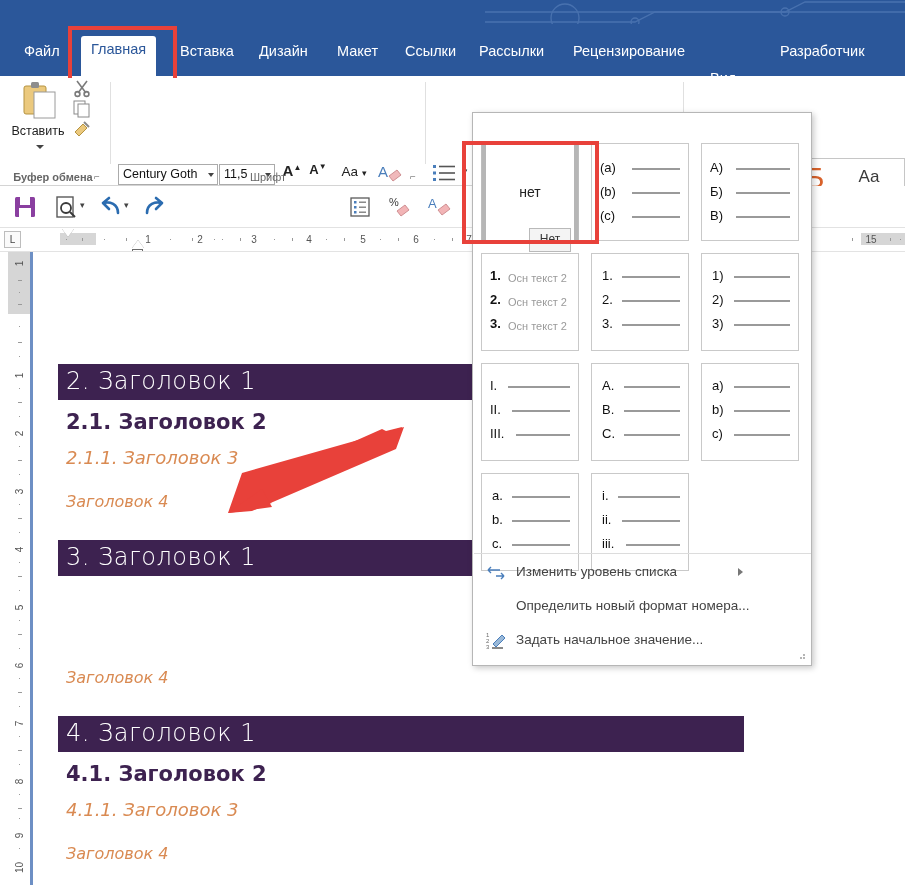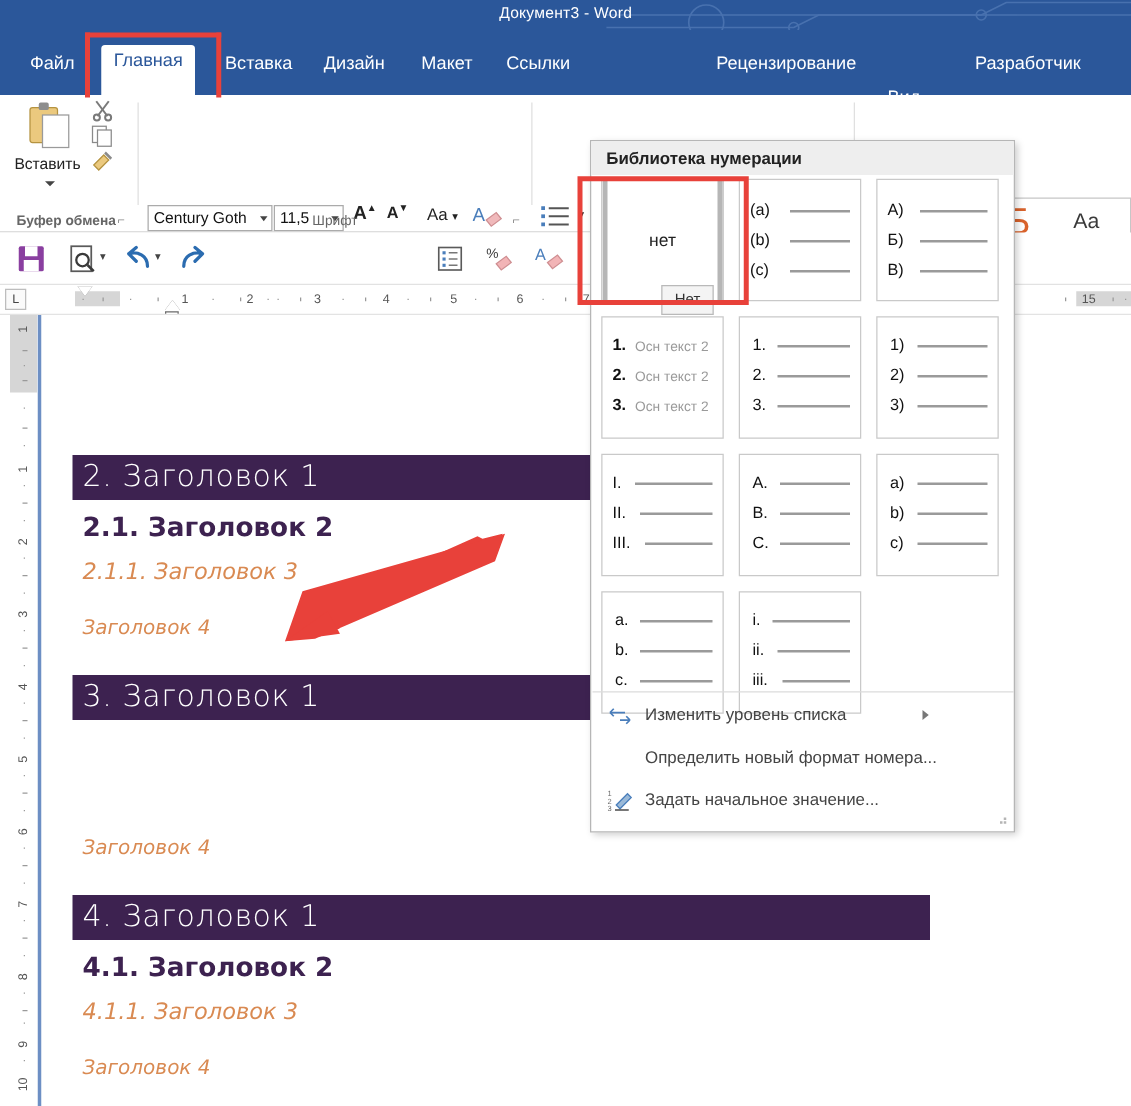--- a/index.html
+++ b/index.html
@@ -249,30 +249,30 @@
   <div class="titlebar">
     <svg class="deco" viewBox="0 0 420 24">
       <g stroke="#7fa3d6" stroke-width="1.3" fill="none">
         <path d="M0 12 H300 L320 2 H420"></path>
         <path d="M0 22 H150 L170 12 H420"></path>
         <circle cx="300" cy="12" r="4"></circle>
         <circle cx="150" cy="22" r="4"></circle>
         <circle cx="80" cy="18" r="14"></circle>
       </g>
     </svg>
-    <div class="title-text">Документ3 - Word</div>
   </div>
 
   <div class="tabstrip">
     <div class="tab" style="left:14px;">Файл</div>
     <div class="tab active" style="left:81px;">Главная</div>
     <div class="tab" style="left:170px;">Вставка</div>
     <div class="tab" style="left:249px;">Дизайн</div>
     <div class="tab" style="left:327px;">Макет</div>
     <div class="tab" style="left:395px;">Ссылки</div>
+    <div class="tab" style="left:469px;">Рассылки</div>
     <div class="tab" style="left:563px;">Рецензирование</div>
     <div class="tab" style="left:700px;margin-top:27px;">Вид</div>
     <div class="tab" style="left:770px;">Разработчик</div>
   </div>
   <div class="tab-hl"></div>
 
   <div class="ribbon">
 
     <svg class="clip-icon" style="left:20px; top:4px; width:40px; height:44px;" viewBox="0 0 40 44">
       <rect x="4" y="6" width="22" height="28" rx="2" fill="#EBC97E" stroke="#b59340"></rect>
@@ -611,21 +611,20 @@
   <svg class="arrow-svg" viewBox="0 0 220 95">
     <path d="M196 6 L212 2 L206 20 L200 14 L70 72 L82 78 L40 86 L54 50 L62 62 L192 4 Z" fill="#E8413A"></path>
     <path d="M192 4 L214 1 L207 23 L64 90 L40 87 L56 49 Z" fill="#E8413A" opacity="0"></path>
     <g fill="#E8413A">
       <polygon points="214,2 206,24 62,86 38,88 52,48 200,6"></polygon>
       <polygon points="38,88 72,64 82,82"></polygon>
     </g>
   </svg>
 
   <div class="numdrop">
-    <div class="numdrop-title">Библиотека нумерации</div>
 
     <div class="gallery">
 
       <div class="gcell sel" style="left:0; top:0;">
         <div class="gnone">нет</div>
       </div>
       <div class="gcell" style="left:110px; top:0;">
         <div class="gl-item" style="left:8px; top:16px;">(a)</div>
         <div class="gl-line" style="left:40px; top:24px; width:48px;"></div>
         <div class="gl-item" style="left:8px; top:40px;">(b)</div>

